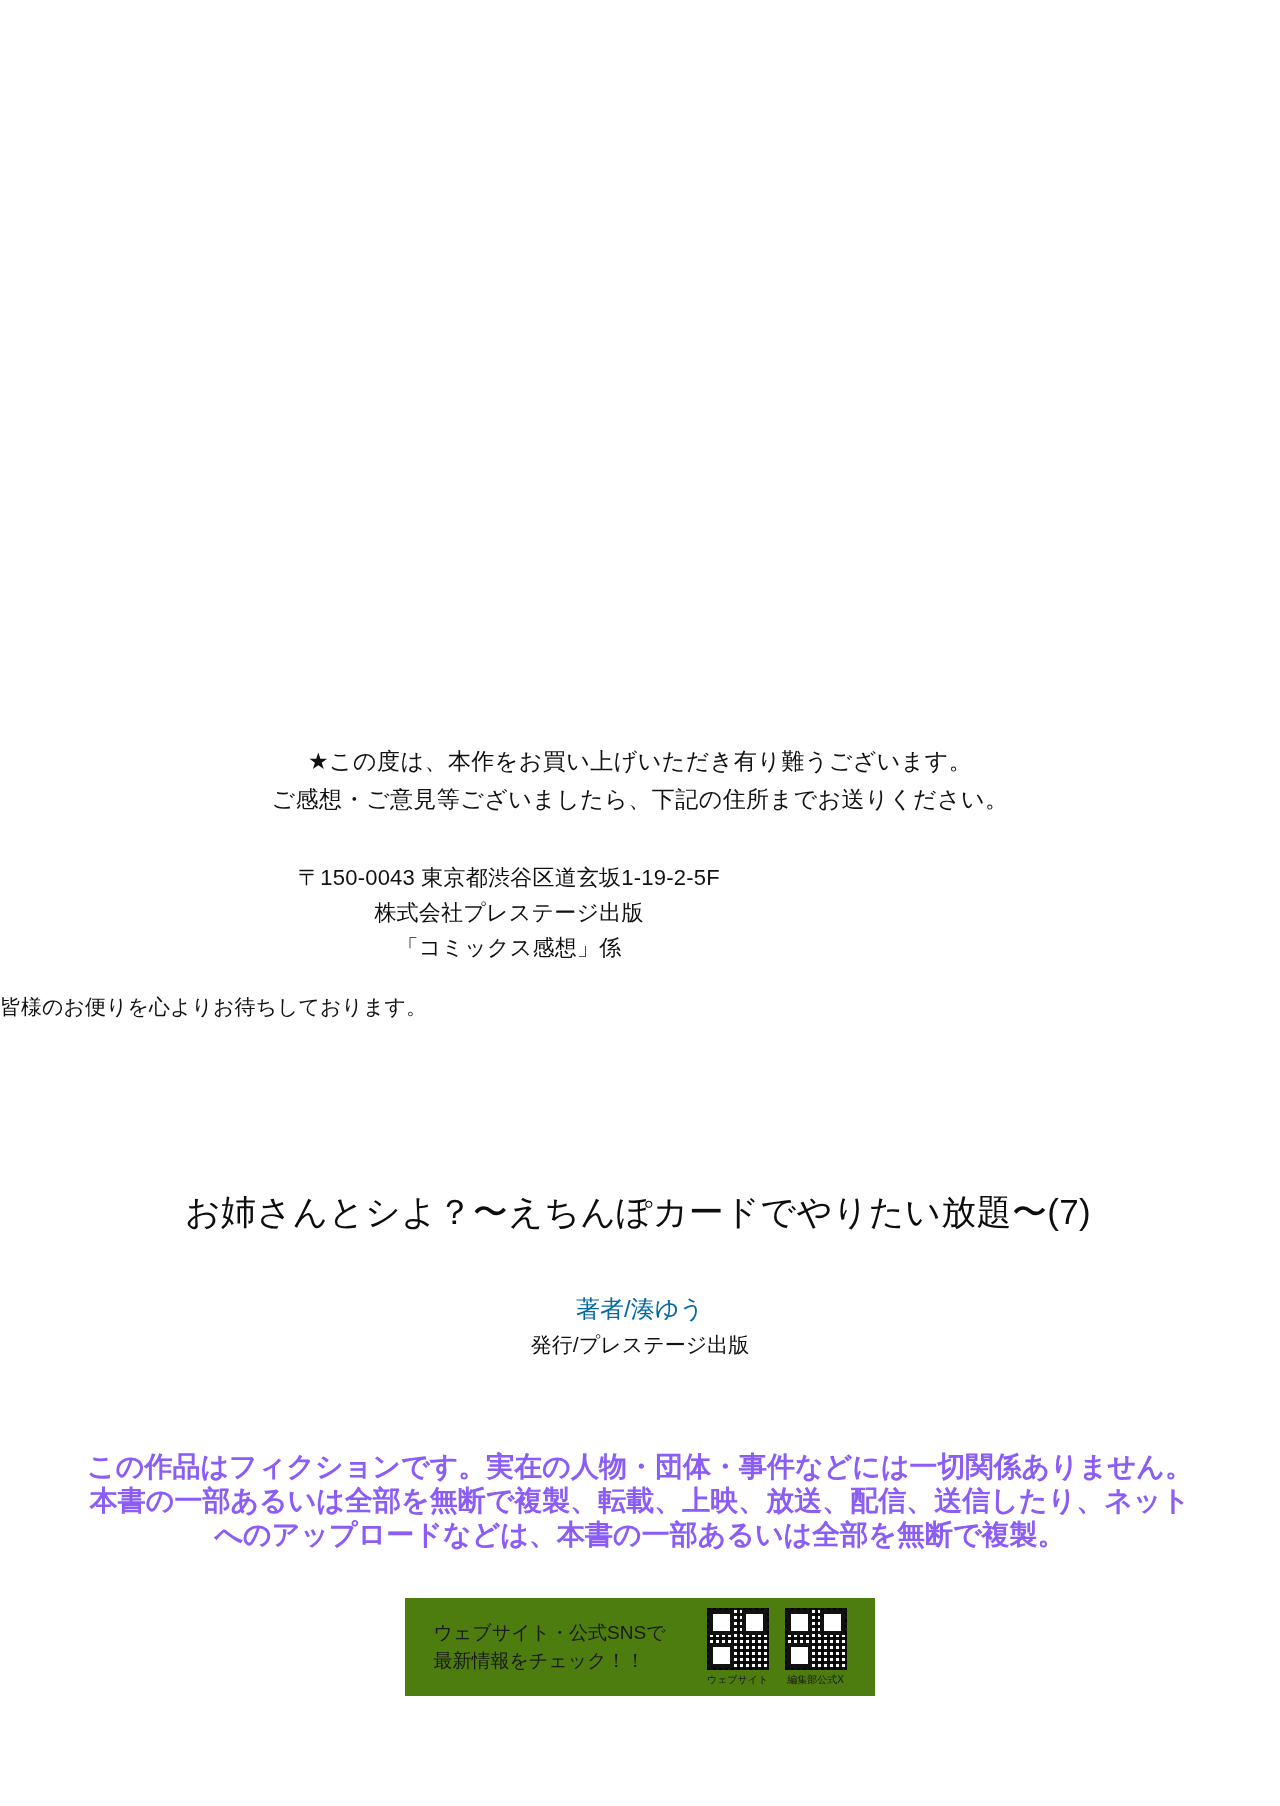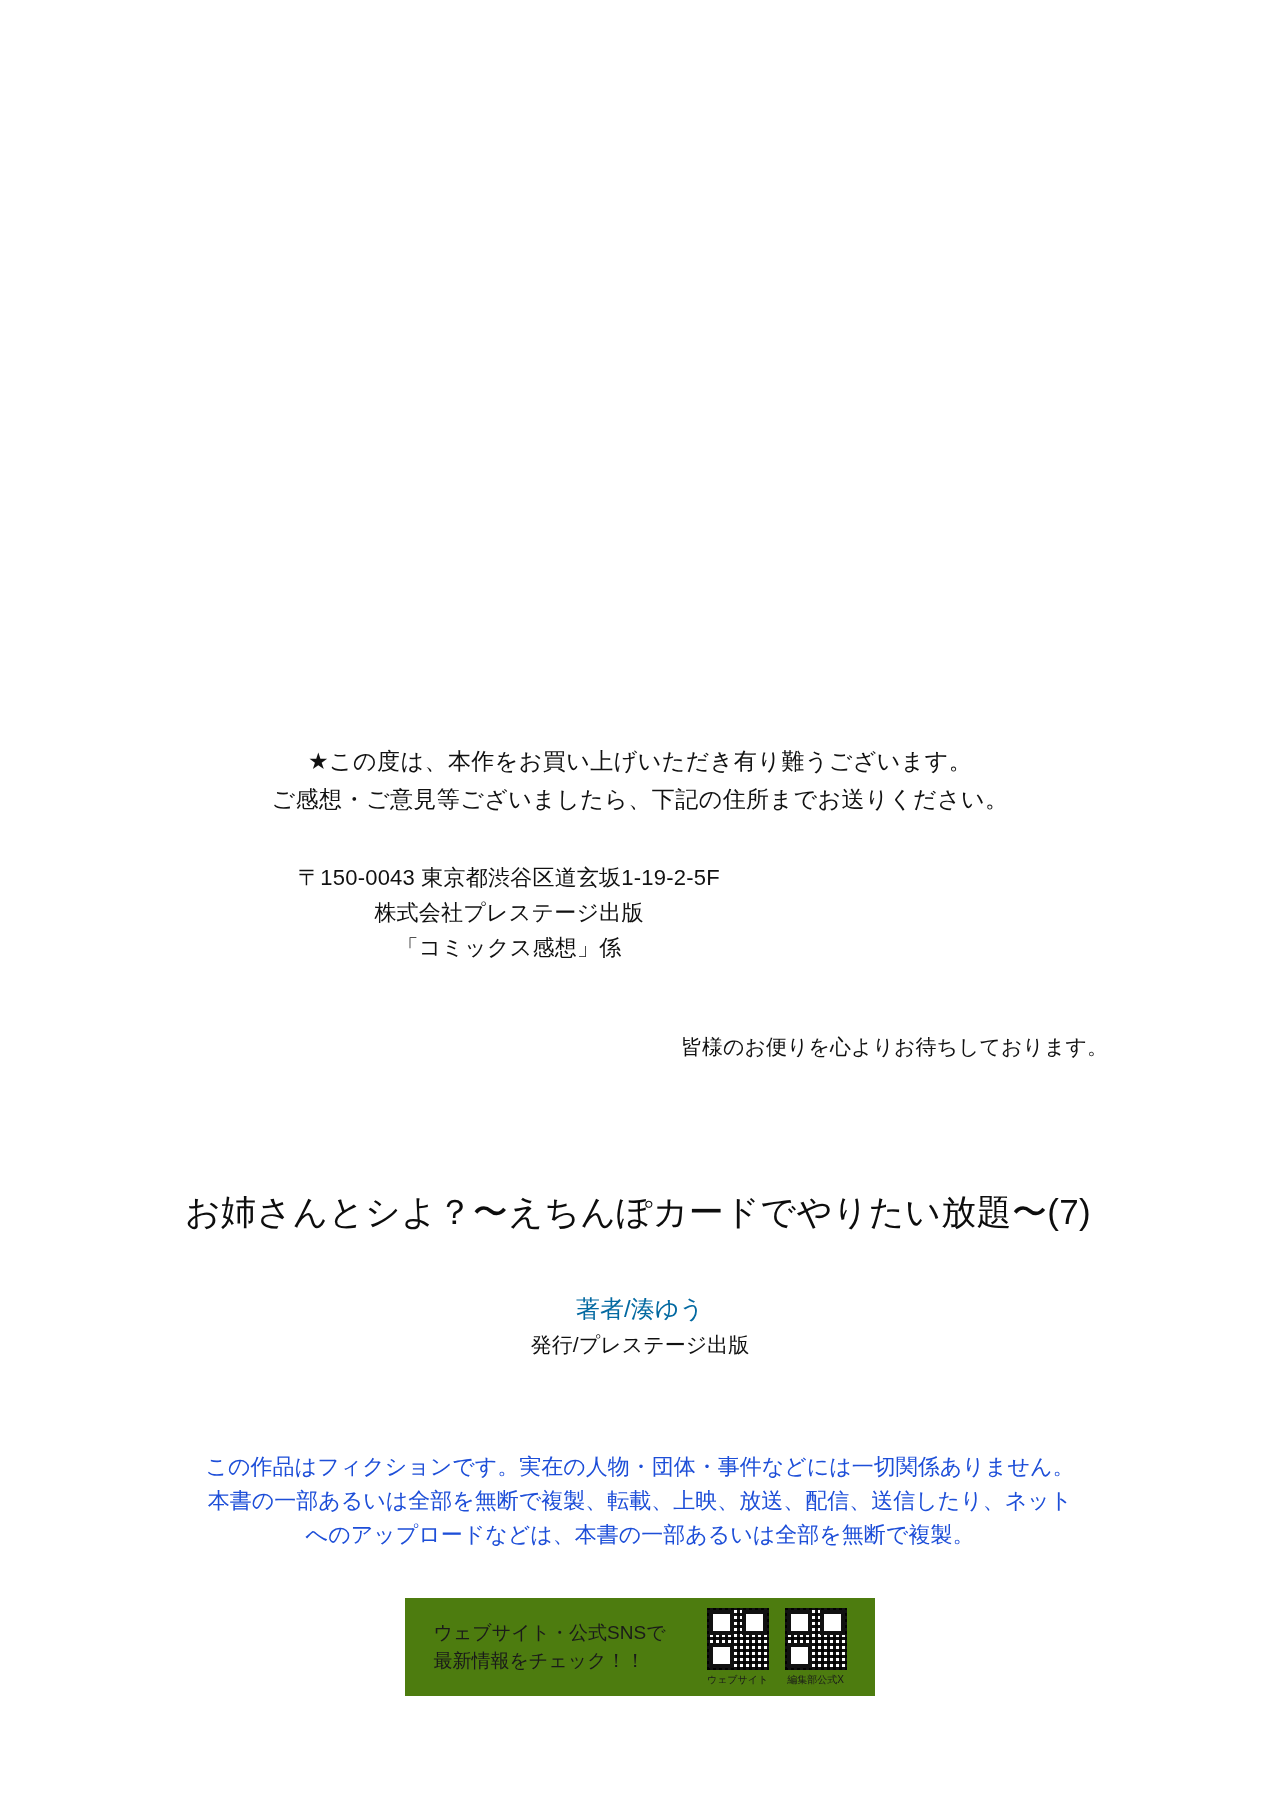--- a/index.html
+++ b/index.html
@@ -54,22 +54,21 @@
     color: #111111;
     white-space: nowrap;
   }
 
   
   .closing {
     position: absolute;
     top: 990px;
     left: 0;
     width: 1108px;
-    text-align: right;
-    margin-top: 40px;
+    text-align: left;
   }
   .closing .line {
     font-size: 21px;
     line-height: 34px;
     color: #111111;
     white-space: nowrap;
   }
 
   
   .colophon-title {
@@ -104,24 +103,25 @@
 
   
   .legal {
     position: absolute;
     top: 1450px;
     left: 0;
     width: 1280px;
     text-align: center;
   }
   .legal .line {
-    font-size: 22px;
+    font-size: 28px;
     line-height: 34px;
-    color: #1d4ed8;
-    white-space: nowrap;
+    color: #8b5cf6;
+    white-space: nowrap;
+    font-weight: bold;
   }
 
   
   .promo {
     position: absolute;
     top: 1598px;
     left: 50%;
     transform: translateX(-50%);
     width: 470px;
     height: 98px;

